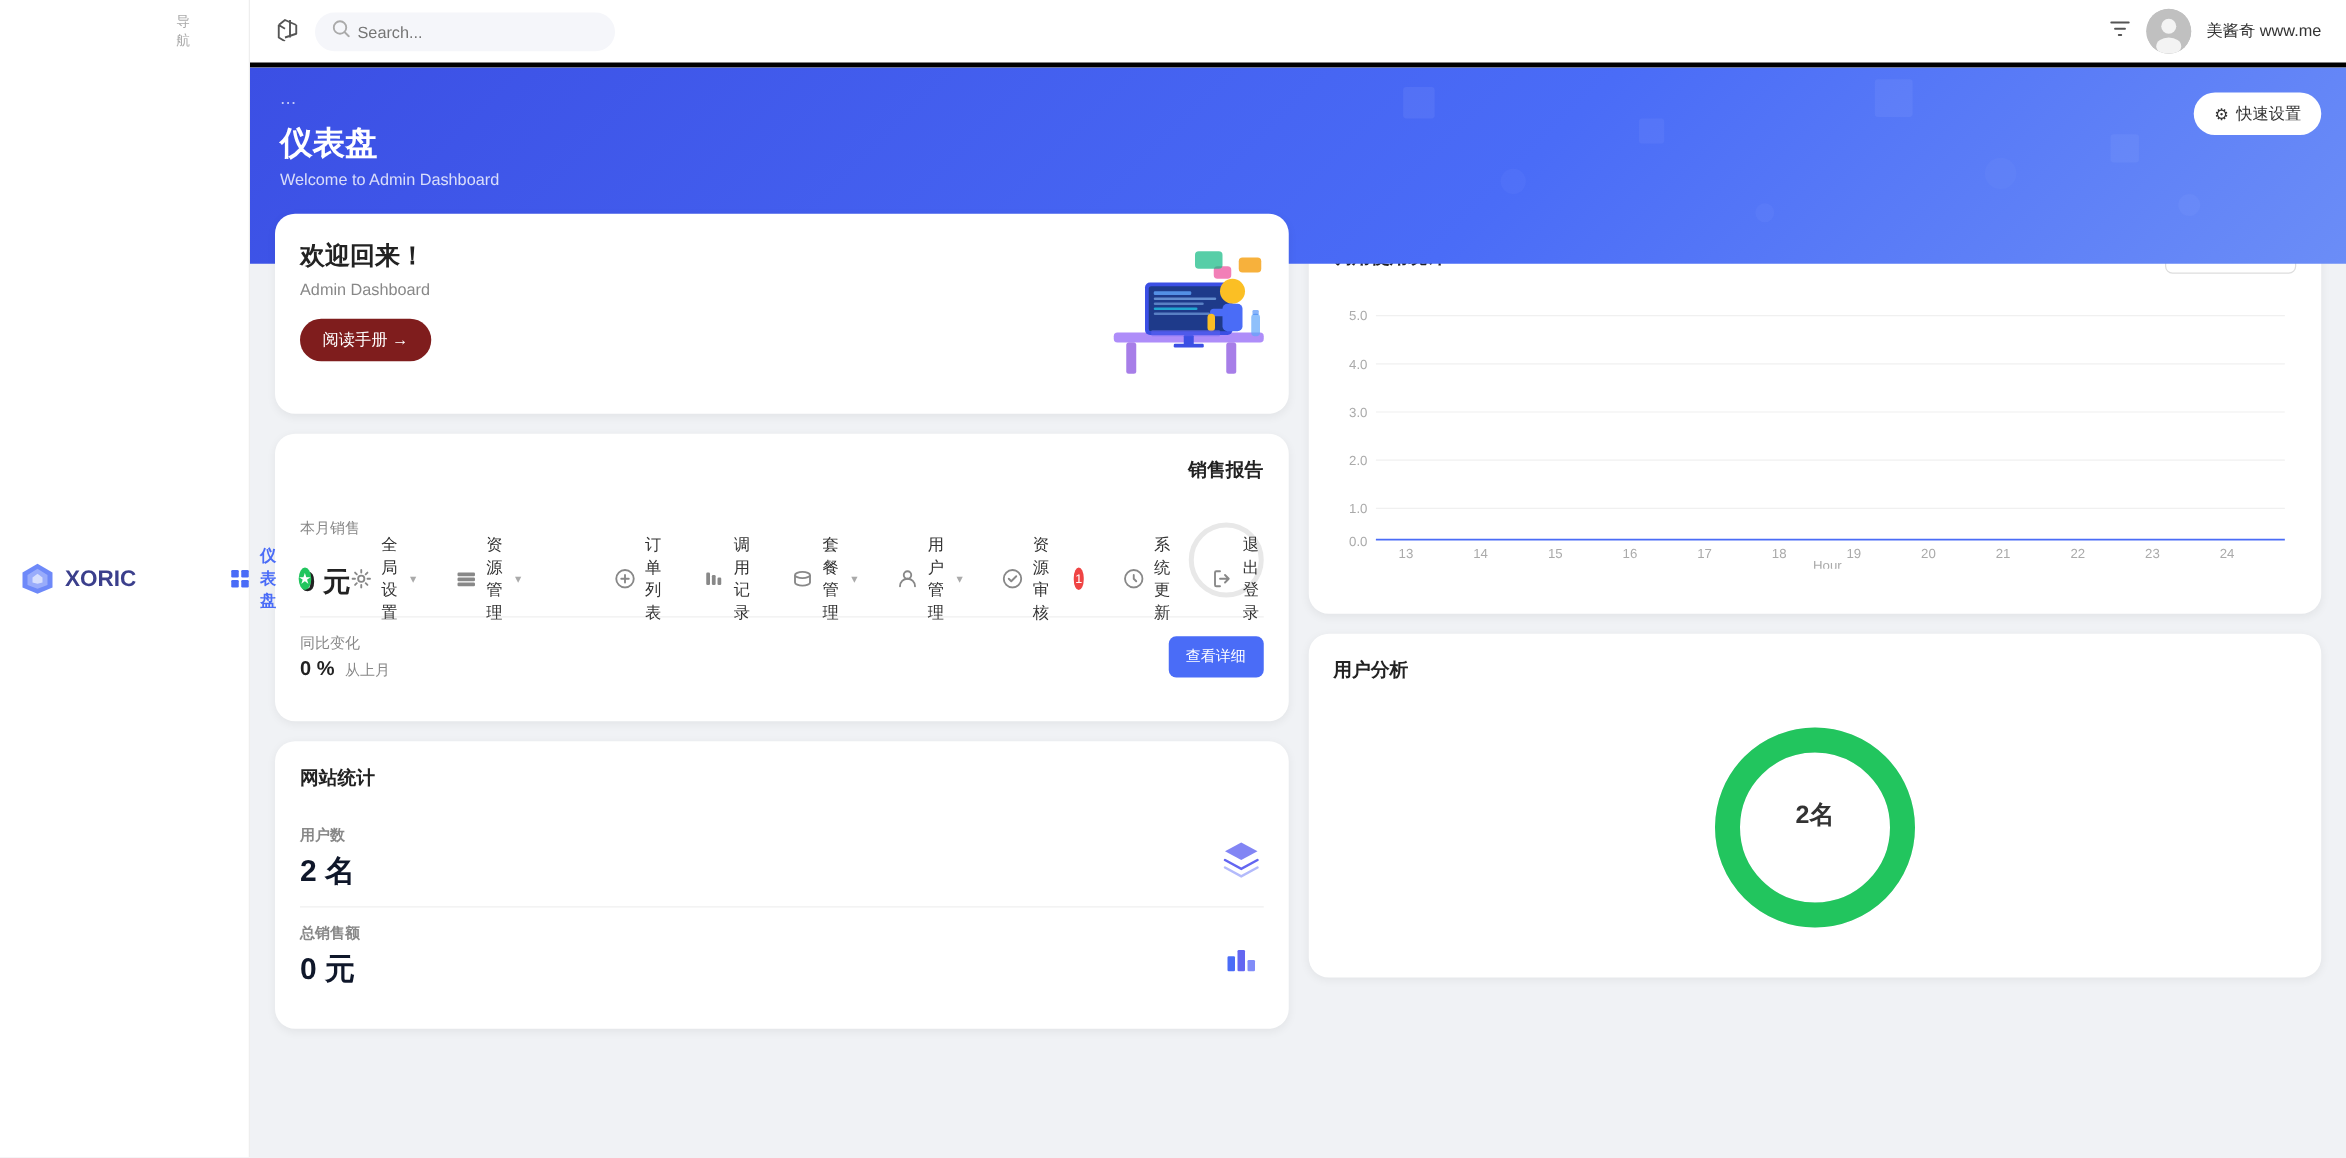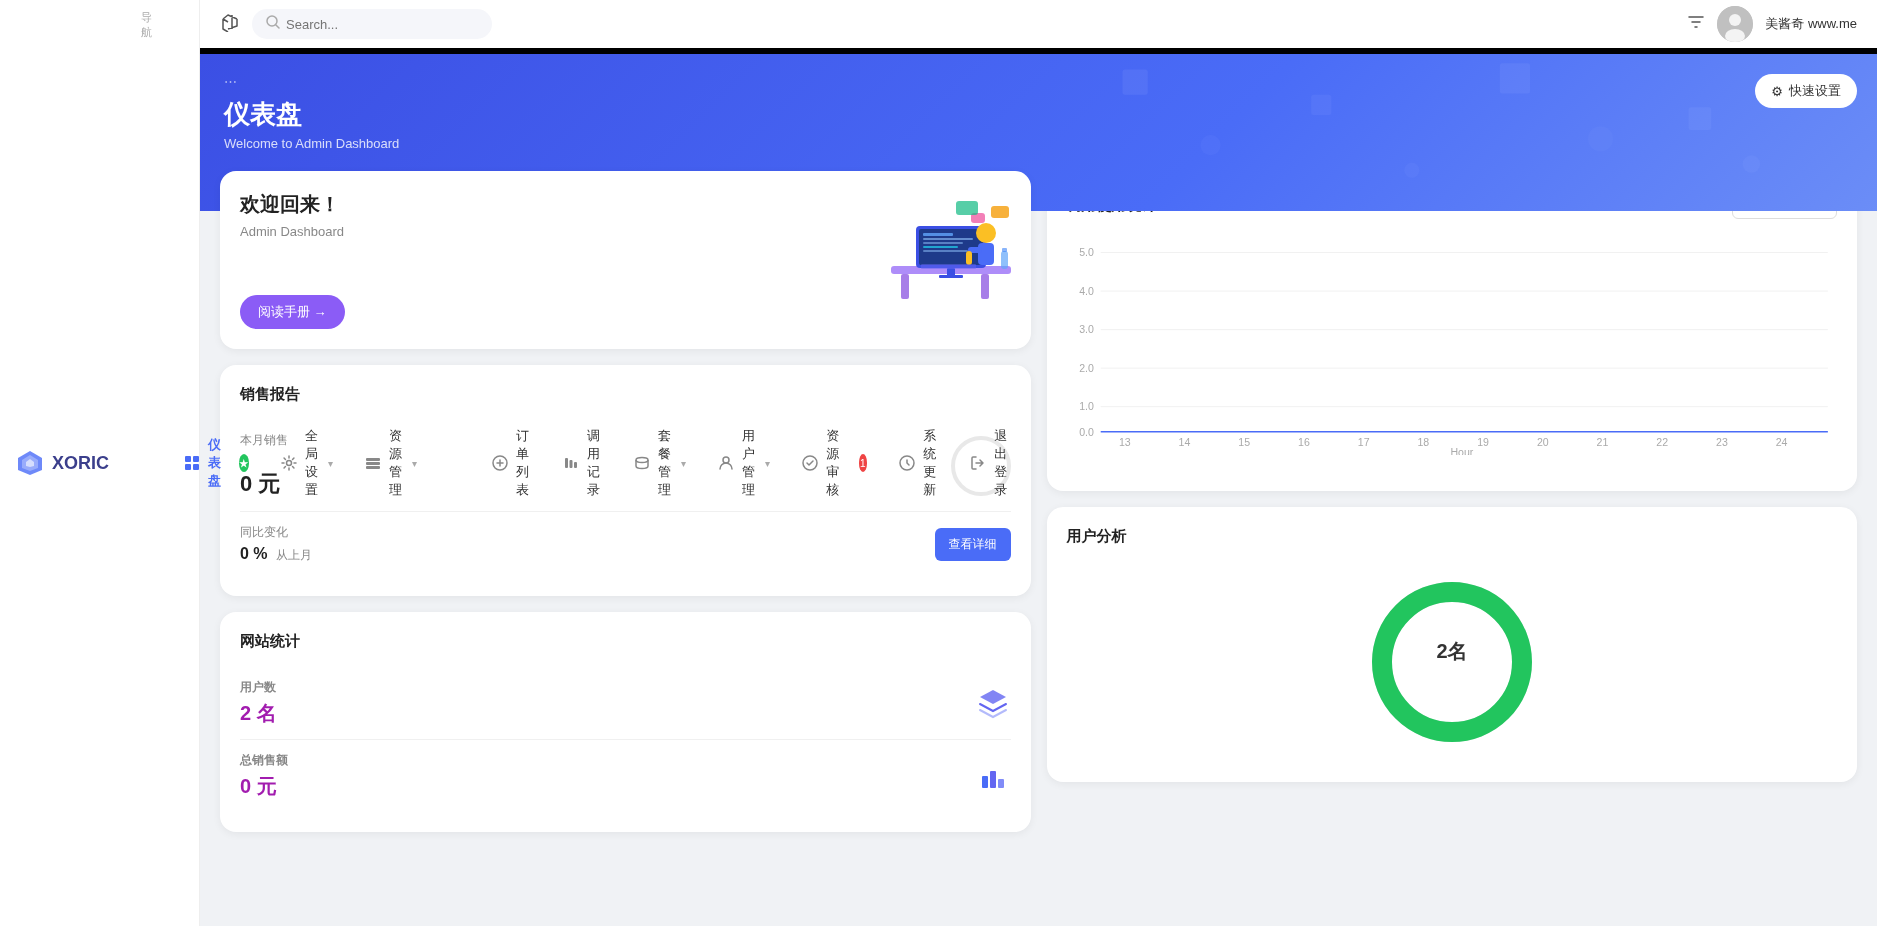--- a/index.html
+++ b/index.html
@@ -79,21 +79,21 @@
     }
 
     
     .topbar {
       background: #fff;
       height: 54px;
       display: flex;
       align-items: center;
       padding: 0 20px;
       gap: 12px;
-      border-bottom: 6px solid #000000;
+      border-bottom: 4px solid #000000;
       flex-shrink: 0;
     }
     .topbar-toggle {
       cursor: pointer;
       font-size: 18px;
       color: #555;
     }
     .search-box {
       display: flex;
       align-items: center;
@@ -210,43 +210,42 @@
       font-weight: 700;
       color: #222;
       margin-bottom: 6px;
     }
     .welcome-sub {
       font-size: 13px;
       color: #888;
       margin-bottom: 16px;
     }
     .read-manual-btn {
-      background: #8b5cf6;
+      background: #7f1d1d;
       color: #fff;
       border: none;
       border-radius: 20px;
       padding: 8px 18px;
       font-size: 13px;
       cursor: pointer;
       display: inline-flex;
       align-items: center;
       gap: 6px;
-      margin-top: 40px;
     }
     .welcome-illustration {
       position: absolute;
       right: 10px;
       top: 0;
       width: 160px;
       height: 140px;
     }
 
     
     .sales-card { }
-    .sales-title { font-size: 15px; font-weight: 600; color: #222; margin-bottom: 16px; }
+    .sales-title { font-size: 15px; font-weight: 600; color: #222; margin-bottom: 16px; text-align: right; }
     .sales-row { display: flex; align-items: center; justify-content: space-between; padding: 12px 0; border-bottom: 1px solid #f0f0f0; }
     .sales-row:last-child { border-bottom: none; }
     .sales-label { font-size: 12px; color: #888; margin-bottom: 20px; }
     .sales-value { font-size: 22px; font-weight: 700; color: #222; }
     .sales-circle {
       width: 60px; height: 60px; border-radius: 50%;
       border: 4px solid #e8e8e8;
       display: flex; align-items: center; justify-content: center;
       font-size: 10px; color: #aaa;
     }
@@ -263,21 +262,21 @@
     .yoy-label { font-size: 12px; color: #888; margin-bottom: 4px; }
     .yoy-value { font-size: 16px; font-weight: 600; color: #222; }
     .yoy-from { font-size: 12px; color: #888; margin-left: 4px; }
 
     
     .stats-card { }
     .stats-title { font-size: 15px; font-weight: 600; color: #222; margin-bottom: 16px; }
     .stat-row { display: flex; align-items: center; justify-content: space-between; padding: 12px 0; border-bottom: 1px solid #f0f0f0; }
     .stat-row:last-child { border-bottom: none; }
     .stat-label { font-size: 12px; color: #888; margin-bottom: 4px; font-weight: bold; }
-    .stat-value { font-size: 20px; font-weight: 700; color: #a21caf; }
+    .stat-value { font-size: 24px; font-weight: 700; color: #0f172a; }
     .stat-icon { width: 36px; height: 36px; display: flex; align-items: center; justify-content: center; font-size: 24px; }
 
     
     .chart-card { }
     .chart-header { display: flex; align-items: center; justify-content: space-between; margin-bottom: 16px; }
     .chart-title { font-size: 15px; font-weight: 600; color: #222; }
     .date-select {
       display: flex;
       align-items: center;
       border: 1px solid #ddd;

